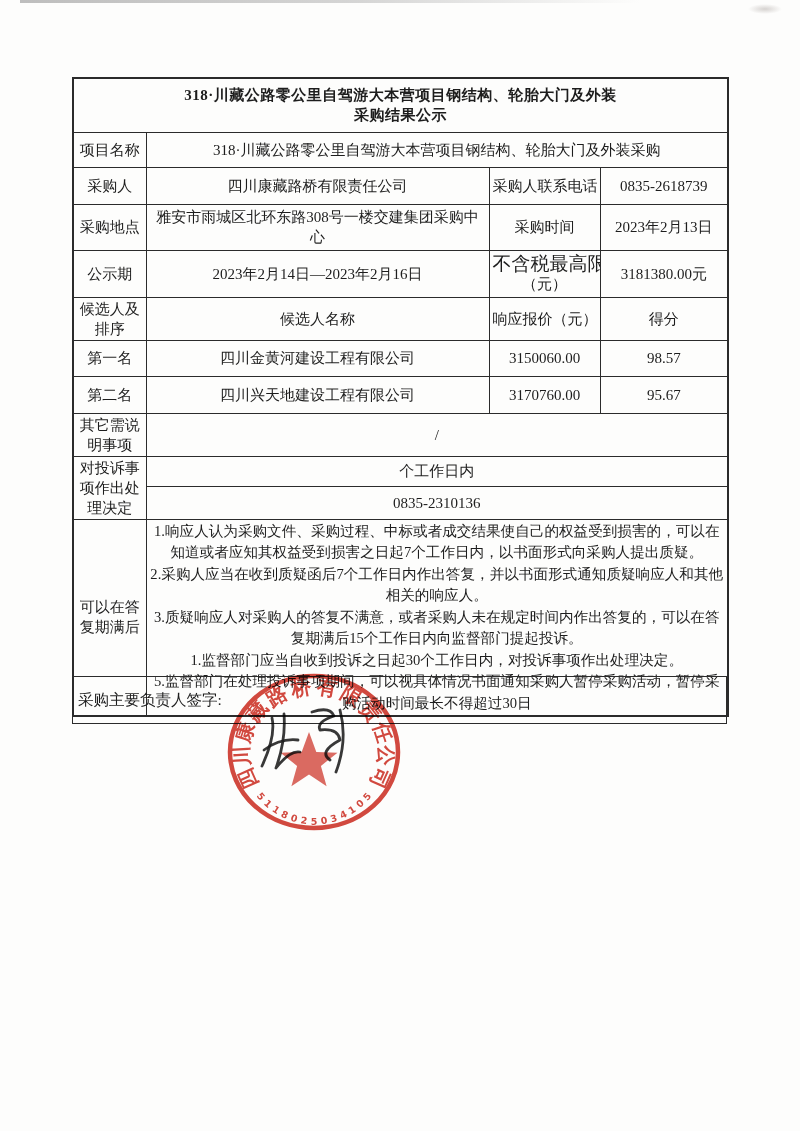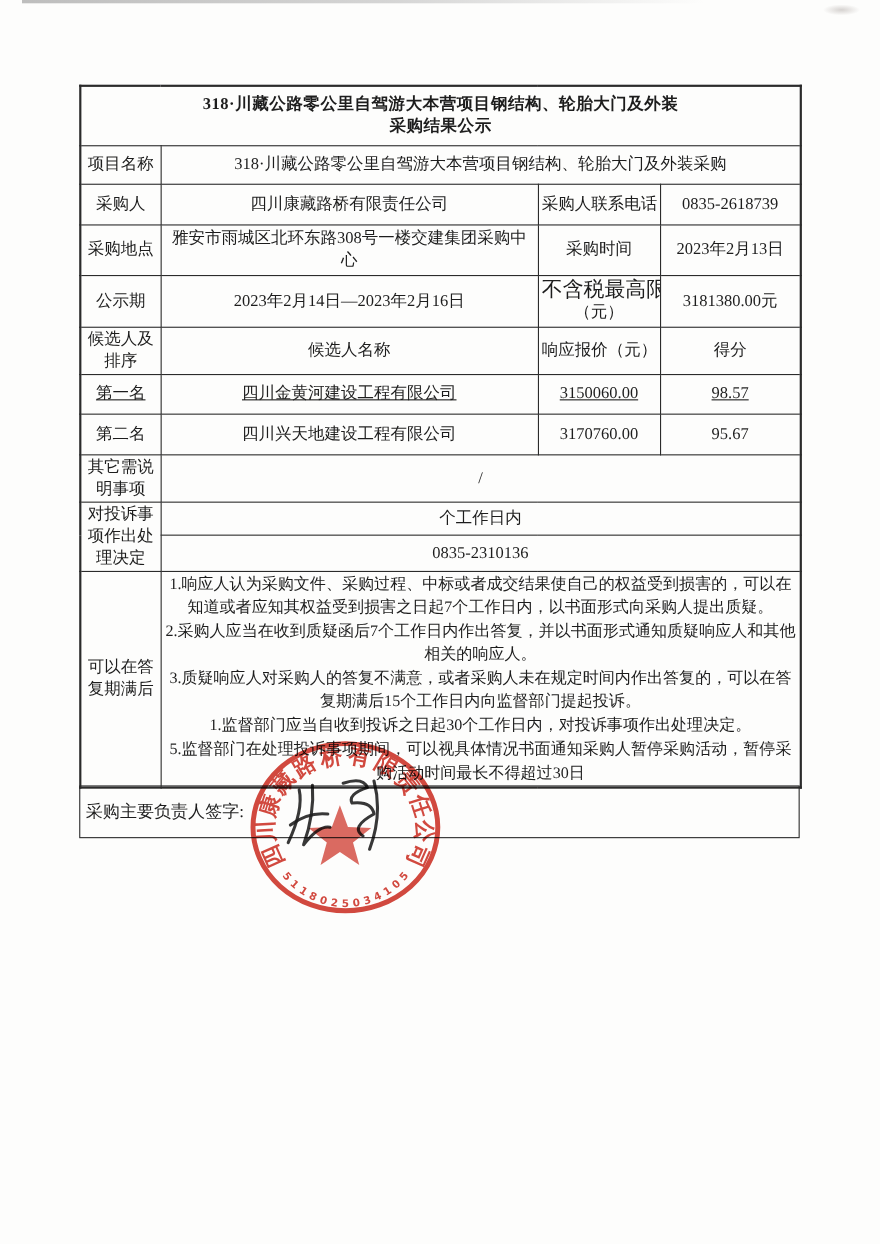--- a/index.html
+++ b/index.html
@@ -29,34 +29,34 @@
   }
   table.doc td{
     border:1.6px solid #2b2b2b;
     text-align:center;vertical-align:middle;
     font-size:15px;line-height:20px;
     padding:1px 3px;
     overflow:hidden;
   }
   .r-title{height:54px;}
   .r2{height:35px;} .r3{height:37px;} .r4{height:46px;} .r5{height:47px;}
-  .r6{height:41px;} .r7{height:36px;text-decoration:underline;} .r8{height:37px;} .r9{height:40px;padding-left:22px;}
+  .r6{height:41px;} .r7{height:36px;} .r8{height:37px;} .r9{height:40px;padding-left:22px;}
   .r10{height:30px;} .r11{height:31px;} .r12{height:192px;}
 
   td.title-cell{font-weight:bold;font-size:20px;line-height:26px;letter-spacing:.5px;}
   td.lbl{line-height:19px;padding:1px 2px;}
   td.tight{font-size:14.5px;white-space:nowrap;letter-spacing:0;}
   td.objection-cell{
     text-align:left;vertical-align:middle;
     padding:6px 9px 6px 8px;
   }
   .obj-line{font-size:14.6px;line-height:21.5px;text-align:center;}
 
   .sign-box{
-    position:absolute;left:72px;top:714px;
+    position:absolute;left:72px;top:676px;
     width:655px;height:48px;
     border:1.8px solid #2b2b2b;
     box-sizing:border-box;
     display:flex;align-items:center;
     padding-left:5px;
     font-size:15.5px;
   }
 
   .signature-svg{
     position:absolute;left:250px;top:700px;width:110px;height:85px;

